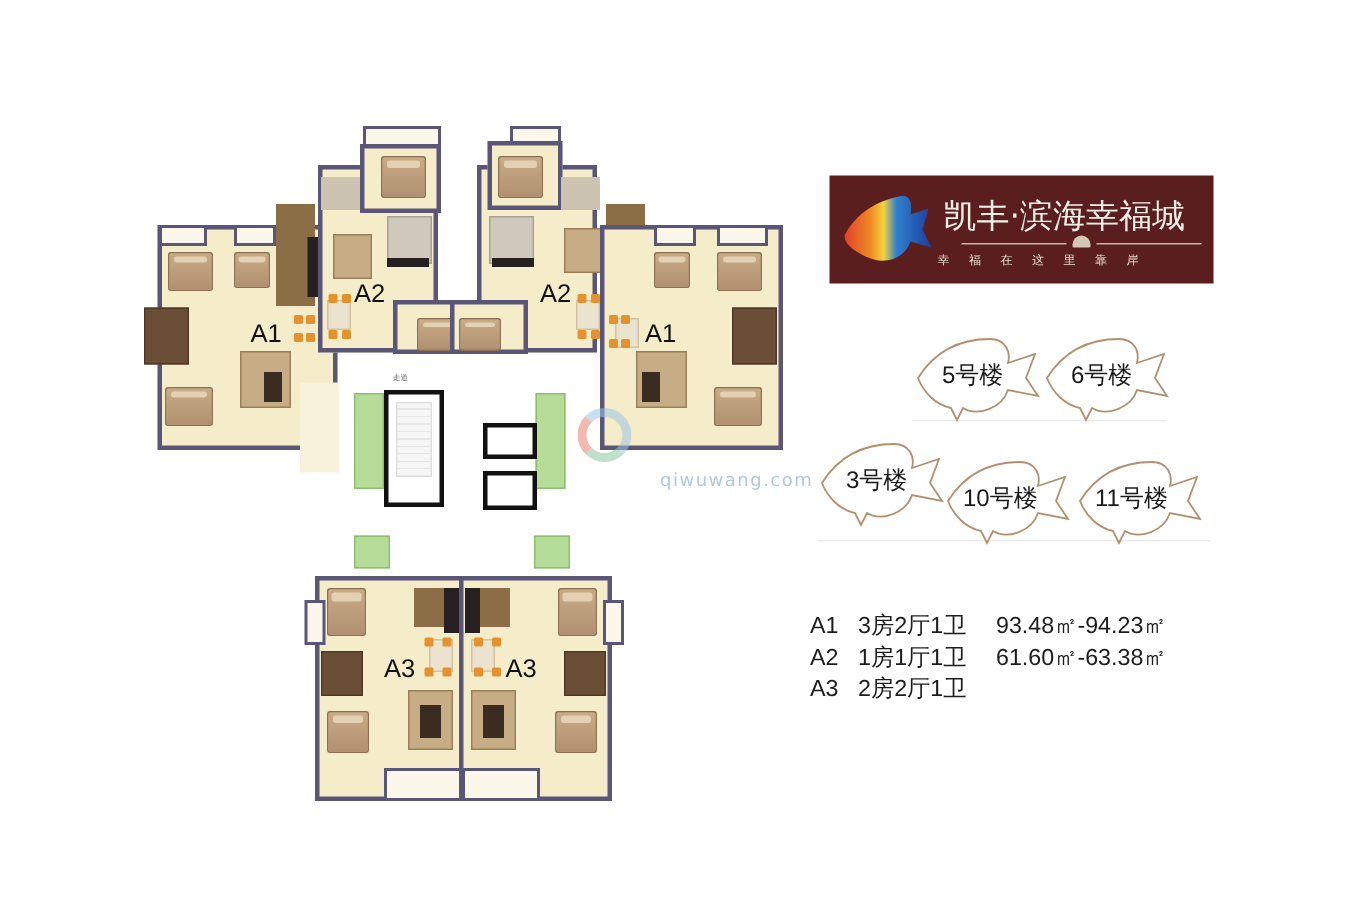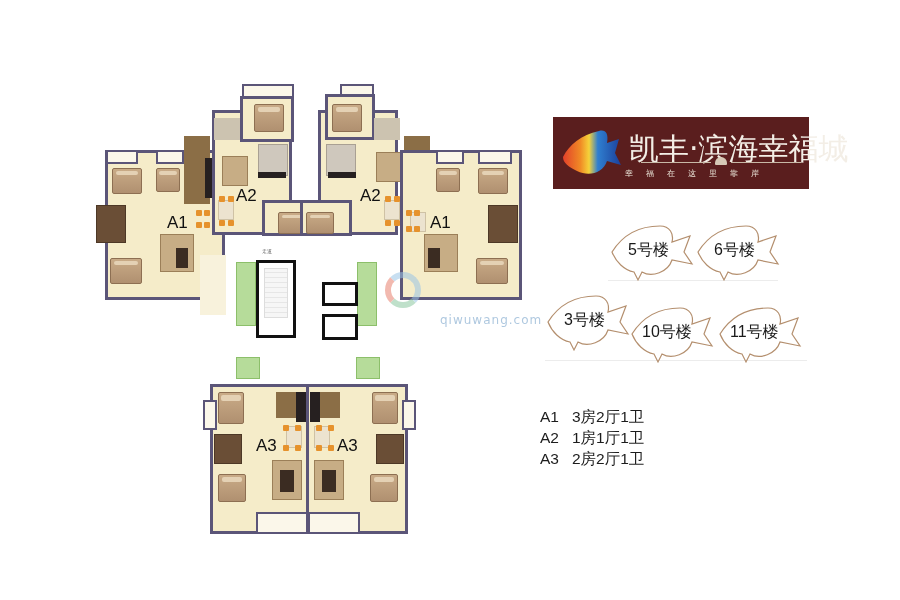--- a/index.html
+++ b/index.html
@@ -29,21 +29,21 @@
 
   
   .wm { position: absolute; left: 385px; top: 272px; display:flex; align-items:center; opacity: 0.55; }
   .wm-circle { width: 36px; height: 36px; border-radius: 50%; border: 6px solid #9cc5e6; border-left-color:#e8806e; border-bottom-color:#8bc7a0; }
   .wm-text { font-size: 26px; font-weight: bold; color: #8fb7df; margin-left: 4px; letter-spacing: 2px; }
   .wm-sub { position: absolute; left: 440px; top: 313px; font-size: 12px; color: #9bbbd8; letter-spacing: 1px; opacity:0.8; }
 
   
   .banner { position: absolute; left: 553px; top: 117px; width: 256px; height: 72px; background: #5a1e1e; }
   .fish-logo { position: absolute; left: 6px; top: 6px; width: 66px; height: 56px; }
-  .brand-title { position: absolute; left: 76px; top: 12px; font-size: 30px; color: #f3eee6; font-family: "DejaVu Sans", sans-serif; letter-spacing: 0px; white-space: nowrap; }
+  .brand-title { position: absolute; left: 76px; top: 12px; font-size: 22px; color: #f3eee6; font-family: "DejaVu Sans", sans-serif; letter-spacing: 0px; white-space: nowrap; }
   .brand-line { position: absolute; top: 45px; height: 1px; background: #c8b8a6; }
   .brand-orn { position: absolute; left: 162px; top: 40px; width: 12px; height: 8px; background: #d6c8b6; border-radius: 6px 6px 1px 1px; }
   .brand-slogan { position: absolute; left: 72px; top: 51px; font-size: 8px; color: #e9e2d6; letter-spacing: 13px; white-space: nowrap; }
 
   
   .fish { position: absolute; width: 92px; height: 64px; }
   .fish svg { position: absolute; left: 0; top: 0; }
   .fish-label { position: absolute; left: 20px; top: 22px; font-size: 16px; color: #1a1a1a; white-space: nowrap; font-family: "Liberation Sans", sans-serif; }
   .shelf-line { position: absolute; height: 1px; background: #ececec; }
 
@@ -234,22 +234,24 @@
   <svg width="92" height="64" viewBox="0 0 92 64">
       <path d="M4 34 C14 18 30 8 52 8 C62 8 66 16 64 24 L82 18 L76 34 L84 46 L64 42 C60 54 44 60 34 54 L30 62 L26 54 C16 52 8 44 4 34 Z" fill="none" stroke="#b48f6e" stroke-width="1.2"></path>
     </svg>
   <span class="fish-label" style="left:14px;">11号楼</span>
 </div>
 
 <div class="units">
   <div class="unit-row">
     <span class="u-code">A1</span>
     <span class="u-layout">3房2厅1卫</span>
+    <span class="u-area">93.48㎡-94.23㎡</span>
   </div>
   <div class="unit-row">
     <span class="u-code">A2</span>
     <span class="u-layout">1房1厅1卫</span>
+    <span class="u-area">61.60㎡-63.38㎡</span>
   </div>
   <div class="unit-row">
     <span class="u-code">A3</span>
     <span class="u-layout">2房2厅1卫</span>
   </div>
 </div>
 
 </body></html>

